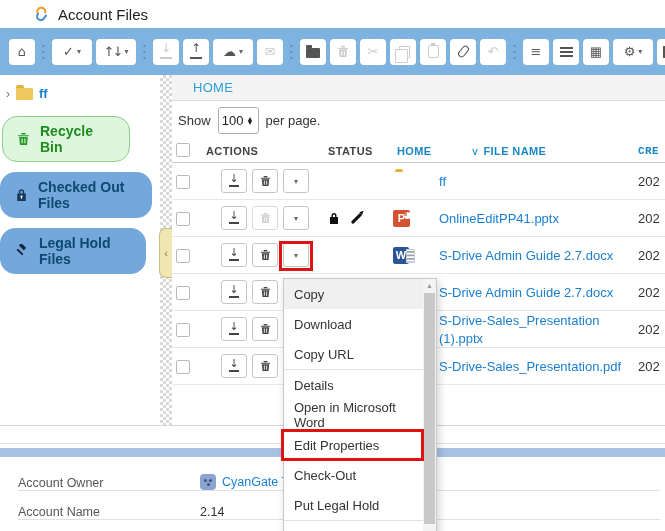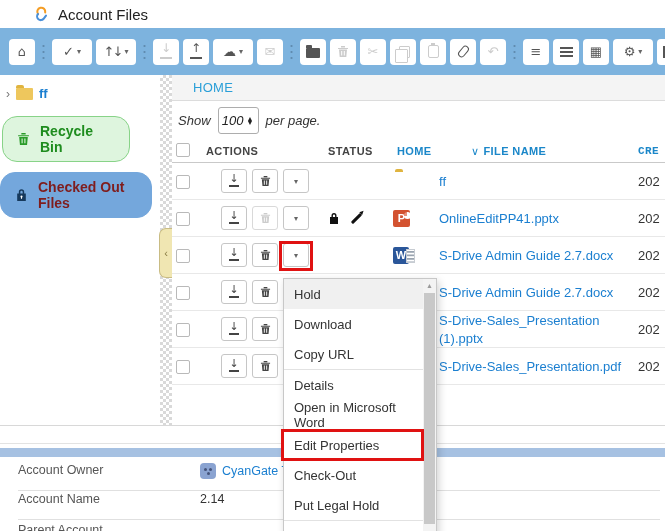--- a/index.html
+++ b/index.html
@@ -49,38 +49,38 @@
   .sidebar { width:160px; background:#fff; padding-top:8px; position:relative; }
   .tree-item { display:flex; align-items:center; gap:6px; padding:3px 0 3px 6px; font-size:13px; }
   .tree-chevron { color:#777; font-size:12px; }
   .folder-y { position:relative; width:17px; height:12px; background:#eec75d; border-radius:1px; }
   .folder-y::before { content:""; position:absolute; top:-3px; left:0; width:8px; height:3px;
     background:#e0b43f; border-radius:2px 2px 0 0; }
   .tree-label { color:#1b7fd0; font-weight:bold; }
   .side-btn { display:flex; align-items:center; gap:10px; font-size:14px; font-weight:bold;
     border-radius:15px; padding:6px 14px; margin:10px 8px 10px 2px; }
   .side-btn.green { background:#def5de; border:1px solid #88d388; color:#1e8c1e; width:128px; margin-top:12px; }
-  .side-btn.blue { background:#74a7dc; border:1px solid #74a7dc; color:#7f1d1d; }
+  .side-btn.blue { background:#74a7dc; border:1px solid #74a7dc; color:#0c4a6e; }
   .side-btn.blue.b1 { width:152px; margin-left:0; }
   .side-btn.blue.b2 { width:146px; margin-left:0; }
   .side-btn svg { flex:0 0 auto; }
 
   .divider { width:12px; position:relative;
     background-image:linear-gradient(45deg,#d9d9d9 25%,transparent 25%,transparent 75%,#d9d9d9 75%),
       linear-gradient(45deg,#d9d9d9 25%,#fff 25%,#fff 75%,#d9d9d9 75%);
     background-size:6px 6px; background-position:0 0,3px 3px; }
   .collapse-handle { position:absolute; left:-1px; top:153px; width:13px; height:50px;
     background:#f0e6b2; border:1px solid #c9bc84; border-right:none; border-radius:7px 0 0 7px;
     display:flex; align-items:center; justify-content:center; color:#8a7d45; font-size:11px; }
 
   .main { flex:1; background:#fff; overflow:hidden; }
   .home-bar { height:26px; background:#f4f4f4; border-bottom:1px solid #dcdcdc;
     display:flex; align-items:center; padding-left:21px; }
   .home-link { color:#2a9fd8; font-size:13px; letter-spacing:.3px; }
-  .pager { height:39px; display:flex; align-items:center; padding-left:6px; font-size:13px; color:#333; gap:7px;font-style:italic; }
+  .pager { height:39px; display:flex; align-items:center; padding-left:6px; font-size:13px; color:#333; gap:7px; }
   .page-size-box { width:41px; height:27px; border:1px solid #adadad; border-radius:3px;
     display:flex; align-items:center; background:#fff; }
   .page-size-val { flex:1; text-align:center; font-size:13px; color:#222; }
   .spinner { display:flex; flex-direction:column; padding-right:4px; line-height:.55; }
   .spinner span { font-size:7px; color:#222; }
 
   
   .tgrid { display:grid; grid-template-columns:34px 111px 76px 46px 196px 1fr; align-items:center; }
   .thead { height:23px; border-bottom:1px solid #c9c9c9; font-size:11px; font-weight:bold;
     letter-spacing:.4px; color:#444; }
@@ -111,21 +111,21 @@
     color:#fff; font-size:11px; font-weight:bold; display:flex; align-items:center; justify-content:center; }
   .ic-doc::after { content:""; position:absolute; right:-6px; top:2px; width:7px; height:12px;
     background:linear-gradient(#9aa4b0 1.5px,transparent 1.5px) 0 1px/7px 3.5px, #fff;
     border:1px solid #c7ccd2; }
 
   
   .details { position:absolute; left:0; top:425px; width:665px; height:106px; background:#fff;
     border-top:1px solid #d8d8d8; }
   .details .inner-line { position:absolute; top:17px; left:0; right:0; border-top:1px solid #e3e3e3; }
   .blue-strip { position:absolute; top:22px; left:0; width:665px; height:9px; background:#a6c1e2; }
-  .field-row { position:absolute; left:18px; right:5px; height:28px; display:flex; align-items:flex-start;
+  .field-row { position:absolute; left:18px; right:5px; height:28px; display:flex; align-items:flex-end;
     border-bottom:1px solid #e0e0e0; font-size:12.5px; }
   .field-row .flabel { width:182px; color:#565656; }
   .field-row .fvalue { color:#333; display:flex; align-items:center; gap:6px; }
   .fvalue a { color:#1b7fd0; text-decoration:none; }
   .avatar { width:16px; height:16px; border-radius:4px; background:#8aa3d1; position:relative; }
   .avatar::before { content:""; position:absolute; left:4px; top:5px; width:3px; height:3px;
     border-radius:50%; background:#44537a; box-shadow:5px 0 0 #44537a; }
   .avatar::after { content:""; position:absolute; left:6.5px; top:9px; width:3px; height:3px;
     border-radius:50%; background:#44537a; }
 
@@ -249,20 +249,29 @@
         <span>Recycle Bin</span>
       </div>
       <div class="side-btn blue b1">
         <svg width="13" height="14" viewBox="0 0 12 13">
             <path fill="#16395c" d="M2 5h8v7H2zM3.5 5V3.6a2.5 2.5 0 0 1 5 0V5h-1.4V3.6a1.1 1.1 0 0 0-2.2 0V5z"></path>
             <circle cx="6" cy="8" r="1" fill="#fff"></circle>
             <rect x="5.5" y="8" width="1" height="2" fill="#fff"></rect>
           </svg>
         <span>Checked Out Files</span>
       </div>
+      <div class="side-btn blue b2">
+        <svg width="14" height="14" viewBox="0 0 14 14">
+            <g fill="#10263f">
+              <rect x="4" y="1" width="7" height="3.4" rx="0.5" transform="rotate(45 7.5 2.7)"></rect>
+              <rect x="1" y="7" width="8" height="2" rx="0.6" transform="rotate(45 5 8)"></rect>
+            </g>
+          </svg>
+        <span>Legal Hold Files</span>
+      </div>
     </aside>
 
     <div class="divider">
       <div class="collapse-handle">‹</div>
     </div>
 
     <main class="main">
       <div class="home-bar">
         <span class="home-link">HOME</span>
       </div>
@@ -458,21 +467,21 @@
       <span class="fvalue">2.14</span>
     </div>
     <div class="field-row" style="top:97px; border-bottom:none;">
       <span class="flabel">Parent Account</span>
       <span class="fvalue"></span>
     </div>
   </div>
 
   <div class="context-menu">
     <div class="menu-list">
-      <div class="menu-item hover">Hold</div>
+      <div class="menu-item hover">Copy</div>
       <div class="menu-item">Download</div>
       <div class="menu-item">Copy URL</div>
       <div class="menu-sep"></div>
       <div class="menu-item">Details</div>
       <div class="menu-item">Open in Microsoft Word</div>
       <div class="menu-item">Edit Properties</div>
       <div class="menu-item">Check-Out</div>
       <div class="menu-item">Put Legal Hold</div>
       <div class="menu-sep"></div>
     </div>

